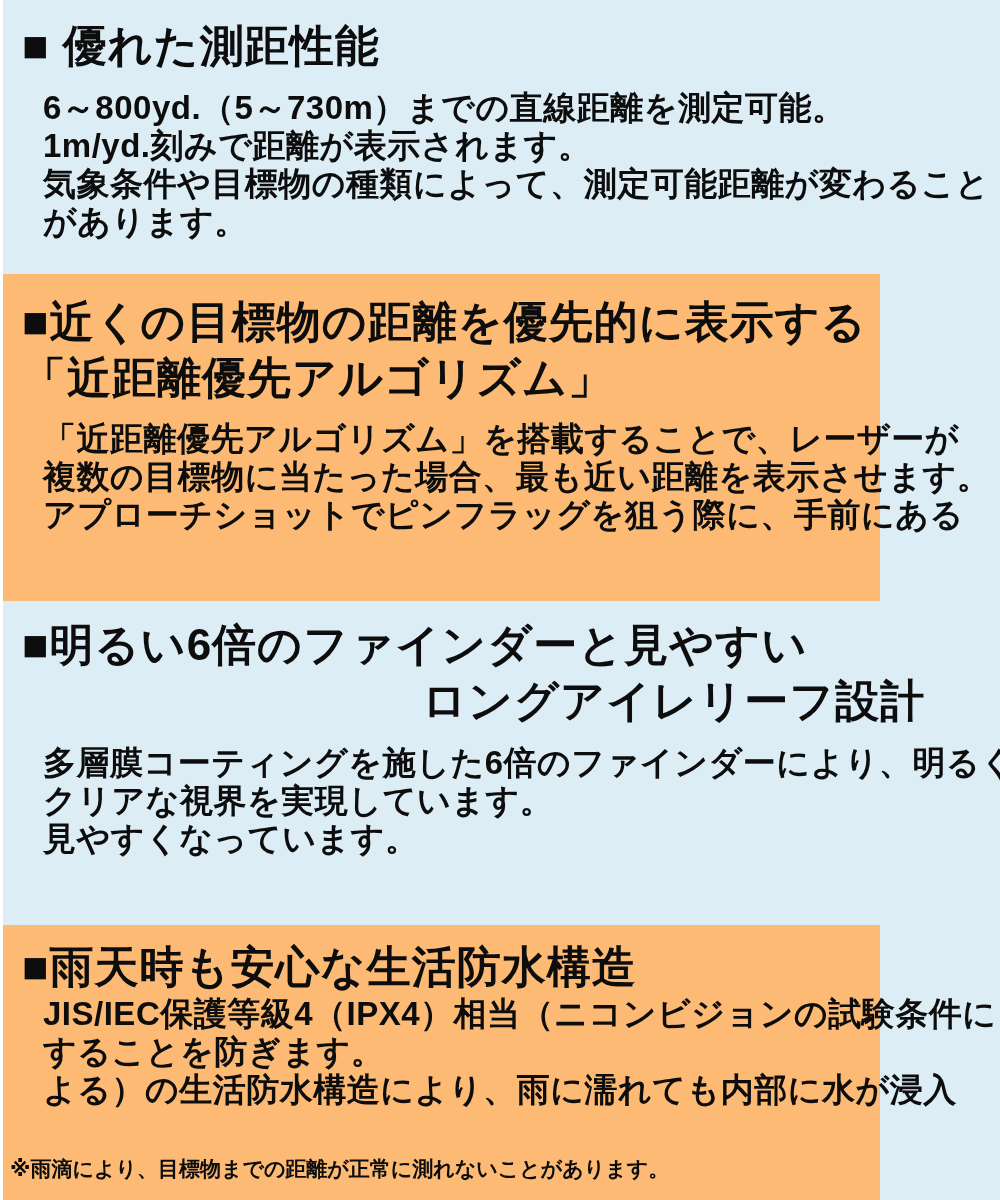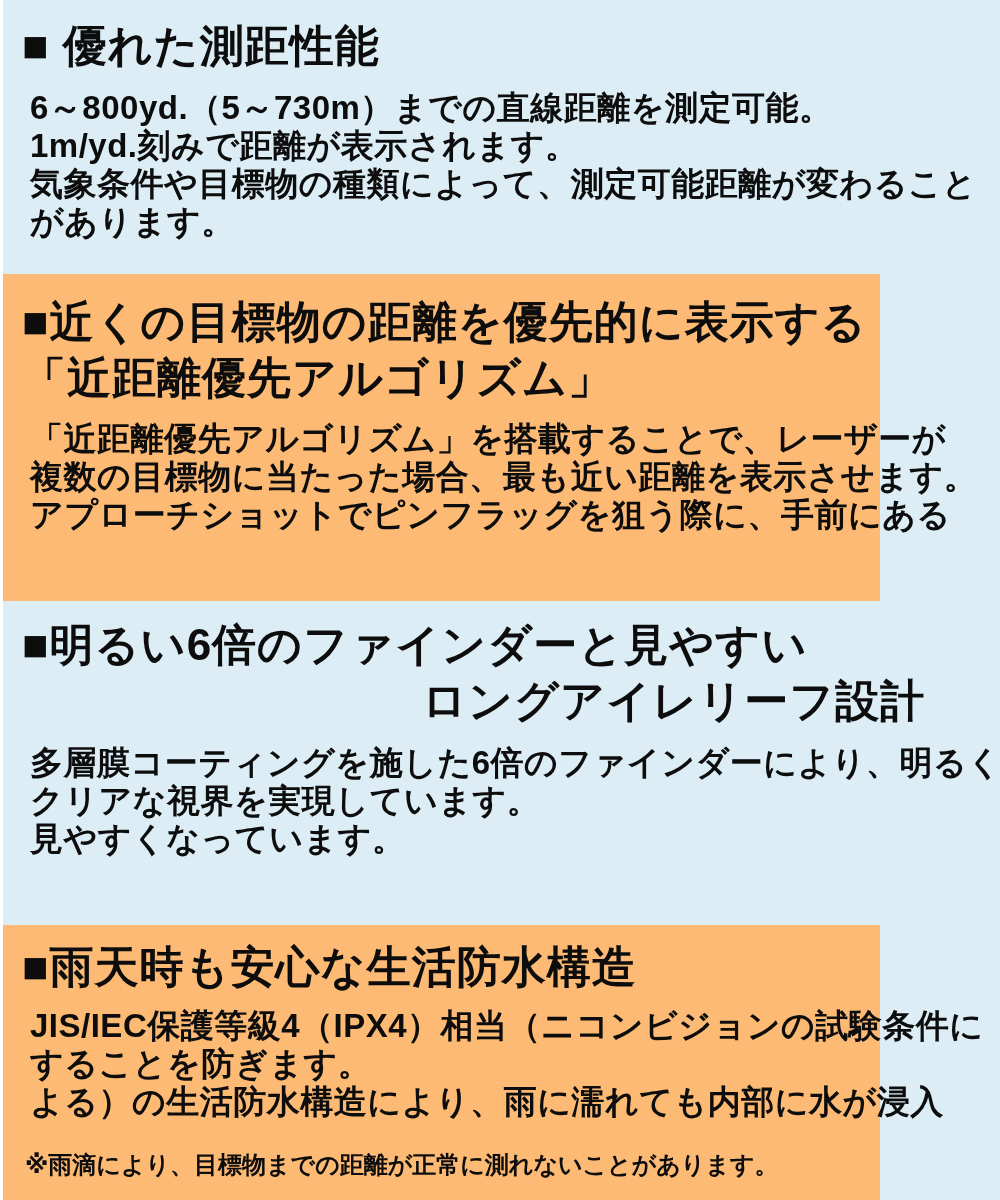--- a/index.html
+++ b/index.html
@@ -43,38 +43,38 @@
     line-height: 56px;
     letter-spacing: 1px;
     white-space: nowrap;
   }
   
   #section-finder .heading .heading-line:nth-child(2) {
     padding-left: 400px;
   }
 
   .body-text {
-    padding-left: 30px;
+    padding-left: 43px;
     margin-top: 15px;
   }
   #section-priority .body-text { margin-top: 14px; }
   #section-finder   .body-text { }
-  #section-waterproof .body-text { margin-top: 12px; }
+  #section-waterproof .body-text { margin-top: 0; }
 
   .body-line {
     font-size: 33px;
     line-height: 38px;
     letter-spacing: 0.5px;
     white-space: nowrap;
   }
 
   .note-line {
-    margin-top: 24px;
-    padding-left: 25px;
-    font-size: 24px;
+    margin-top: 40px;
+    padding-left: 10px;
+    font-size: 21px;
     line-height: 40px;
     letter-spacing: 0px;
     white-space: nowrap;
   }
 </style>
 </head>
 <body>
 
 <div class="left-edge"></div>
 

